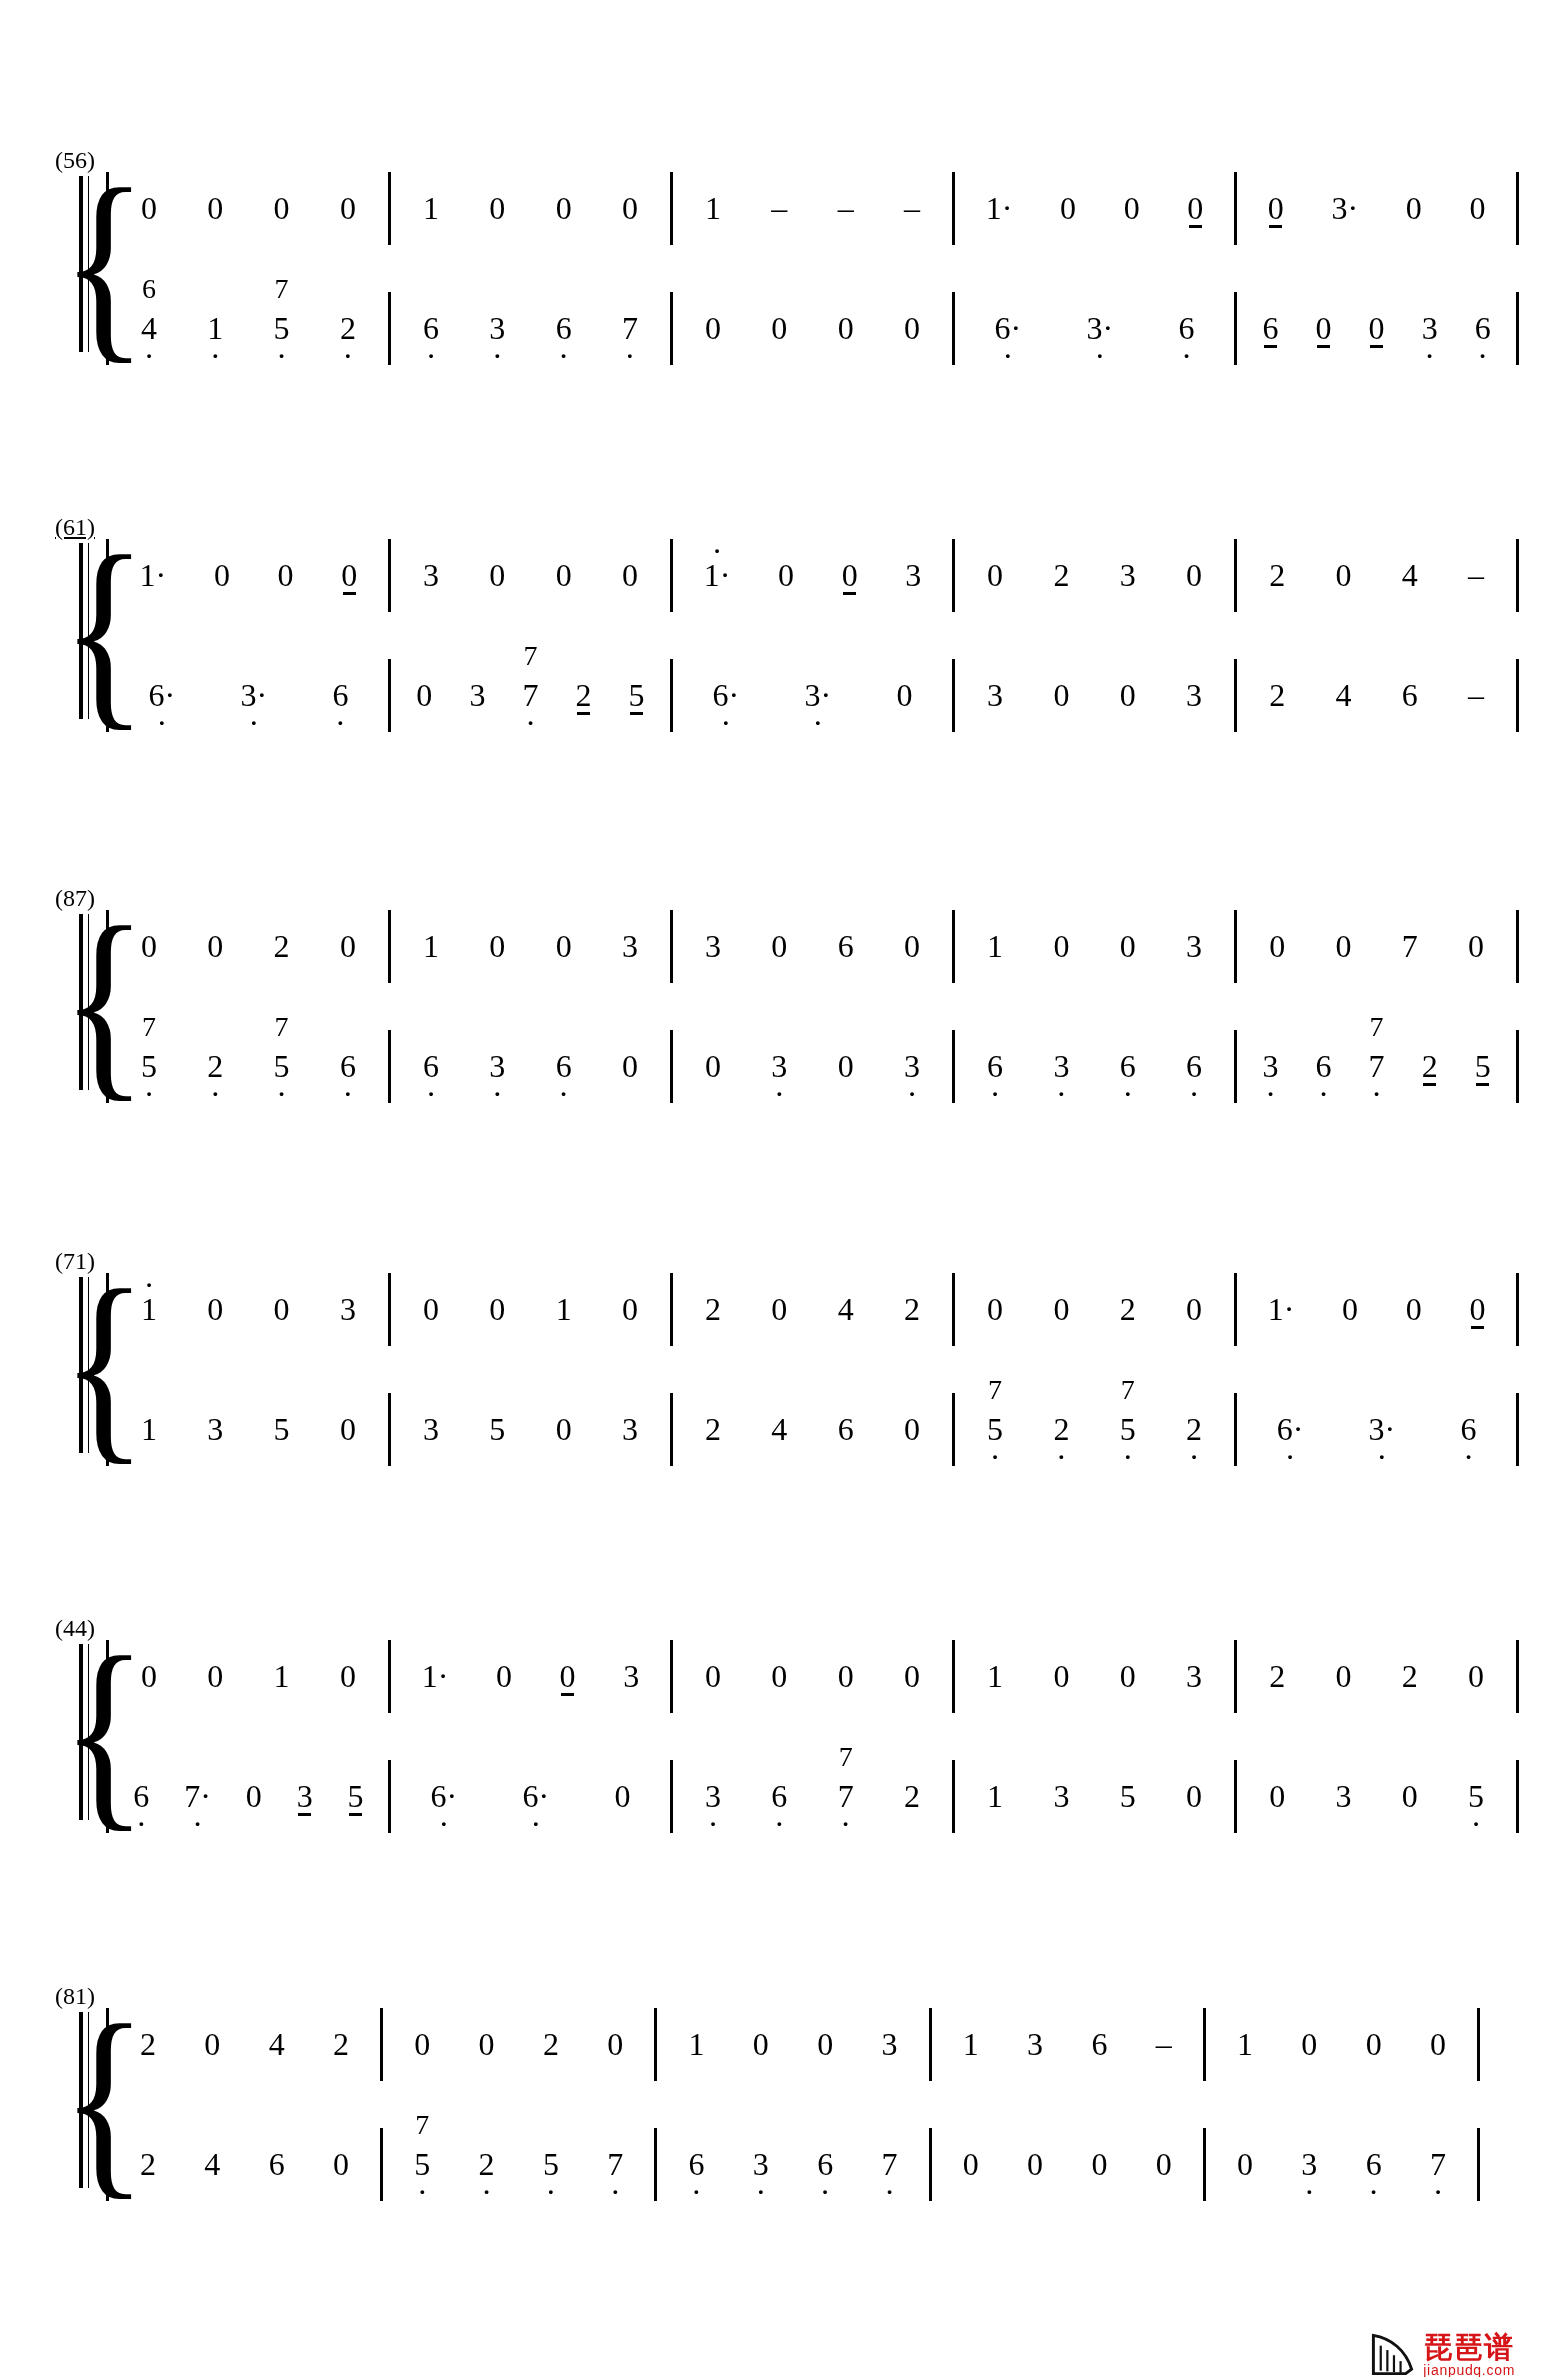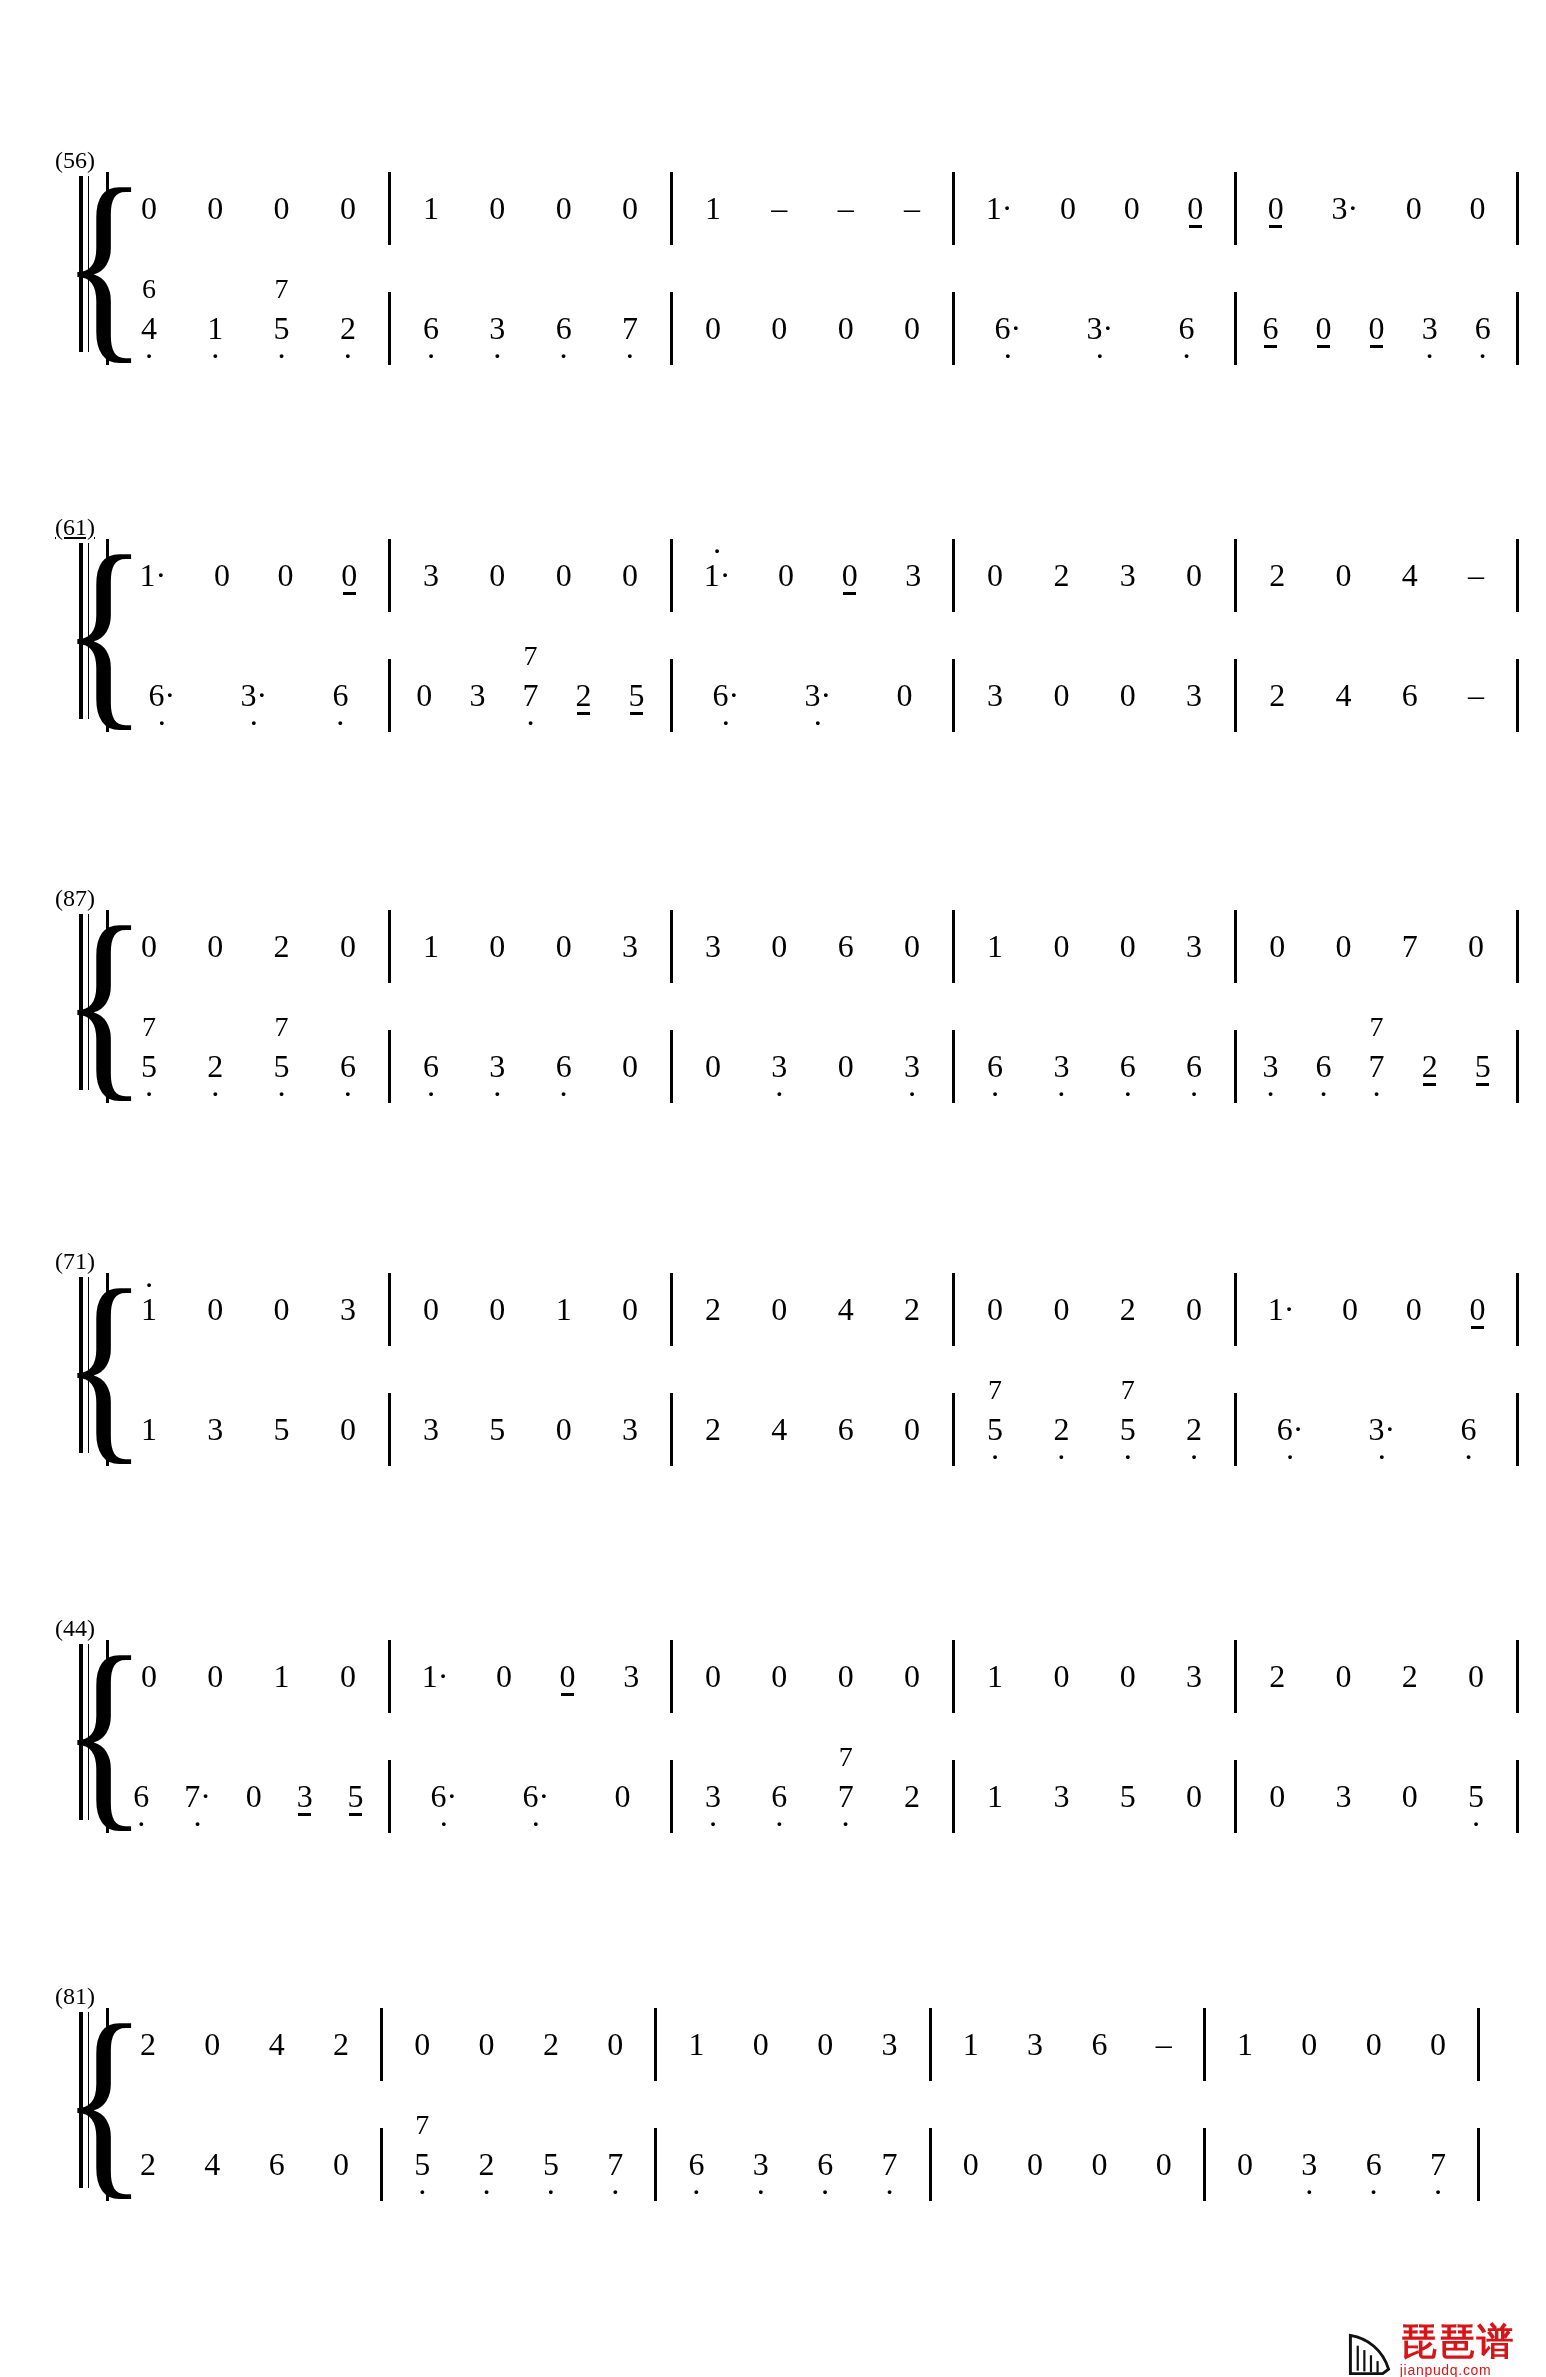--- a/index.html
+++ b/index.html
@@ -146,21 +146,21 @@
   .watermark {
     position: absolute;
     right: 32px;
     bottom: 20px;
     display: flex;
     align-items: flex-end;
     gap: 7px;
   }
   .wm-text {
     color: #d61518;
-    font-size: 37px;
+    font-size: 29px;
     font-weight: bold;
     letter-spacing: 1.4px;
     font-family: "Liberation Sans", sans-serif;
     line-height: 1.05;
   }
   .wm-sub {
     color: #d61518;
     font-size: 14px;
     font-family: "Liberation Sans", sans-serif;
     letter-spacing: 0.7px;

